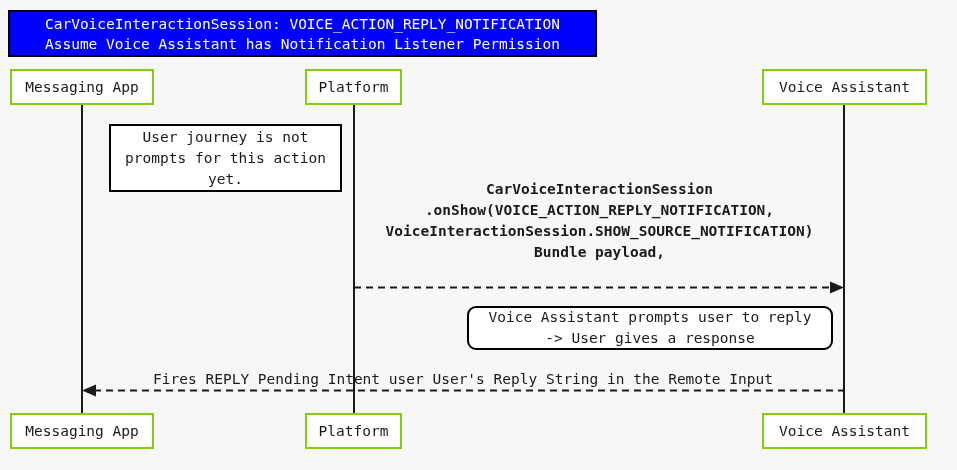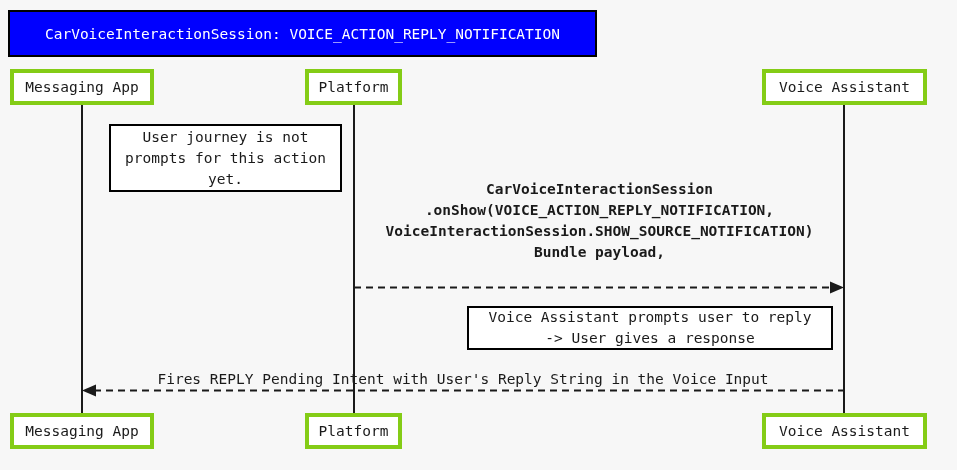--- a/index.html
+++ b/index.html
@@ -40,21 +40,21 @@
     font-size: 14.5px;
     line-height: 20px;
     white-space: pre;
     letter-spacing: 0px;
   }
 
   
   .participant {
     position: absolute;
     background: #ffffff;
-    border: 4px solid #84cc16;
+    border: 2px solid #84cc16;
     box-sizing: border-box;
     display: flex;
     align-items: center;
     justify-content: center;
     height: 36px;
     z-index: 4;
   }
   .participant span {
     color: #1a1a1a;
     font-size: 14.5px;
@@ -111,20 +111,21 @@
     overflow: visible;
   }
 </style>
 </head>
 <body>
 
 <div id="diagram">
 
   <div class="title-box">
     <div class="title-line">CarVoiceInteractionSession: VOICE_ACTION_REPLY_NOTIFICATION</div>
+    <div class="title-line">Assume Voice Assistant has Notification Listener Permission</div>
   </div>
 
   <div class="lifeline" style="left:81px; top:104px; height:309px;"></div>
   <div class="lifeline" style="left:353px; top:104px; height:309px;"></div>
   <div class="lifeline" style="left:843px; top:104px; height:309px;"></div>
 
   <div class="participant" style="left:10px; top:69px; width:144px;">
     <span>Messaging App</span>
   </div>
   <div class="participant" style="left:305px; top:69px; width:97px;">
@@ -145,27 +146,27 @@
     <div class="msg-line">.onShow(VOICE_ACTION_REPLY_NOTIFICATION,</div>
     <div class="msg-line">VoiceInteractionSession.SHOW_SOURCE_NOTIFICATION)</div>
     <div class="msg-line">Bundle payload,</div>
   </div>
 
   <svg class="arrow-svg" style="left:354px; top:280px;" width="492" height="16" viewBox="0 0 492 16">
     <line x1="0" y1="7.5" x2="480" y2="7.5" stroke="#1a1a1a" stroke-width="2" stroke-dasharray="7,5"></line>
     <polygon points="490,7.5 476,1.5 476,13.5" fill="#1a1a1a"></polygon>
   </svg>
 
-  <div class="note" style="left:459px; top:306px; width:366px; height:44px;">
+  <div class="note" style="left:459px; top:306px; width:366px; height:44px;border-radius:9px;">
     <div class="note-line">Voice Assistant prompts user to reply</div>
     <div class="note-line">-&gt; User gives a response</div>
   </div>
 
   <div class="msg-label" style="left:82px; top:369px; width:762px;">
-    <div class="msg-line">Fires REPLY Pending Intent with User's Reply String in the Voice Input</div>
+    <div class="msg-line">Fires REPLY Pending Intent user User's Reply String in the Remote Input</div>
   </div>
 
   <svg class="arrow-svg" style="left:82px; top:383px;" width="762" height="16" viewBox="0 0 762 16">
     <line x1="12" y1="7.5" x2="762" y2="7.5" stroke="#1a1a1a" stroke-width="2" stroke-dasharray="7,5"></line>
     <polygon points="0,7.5 14,1.5 14,13.5" fill="#1a1a1a"></polygon>
   </svg>
 
   <div class="participant" style="left:10px; top:413px; width:144px;">
     <span>Messaging App</span>
   </div>

